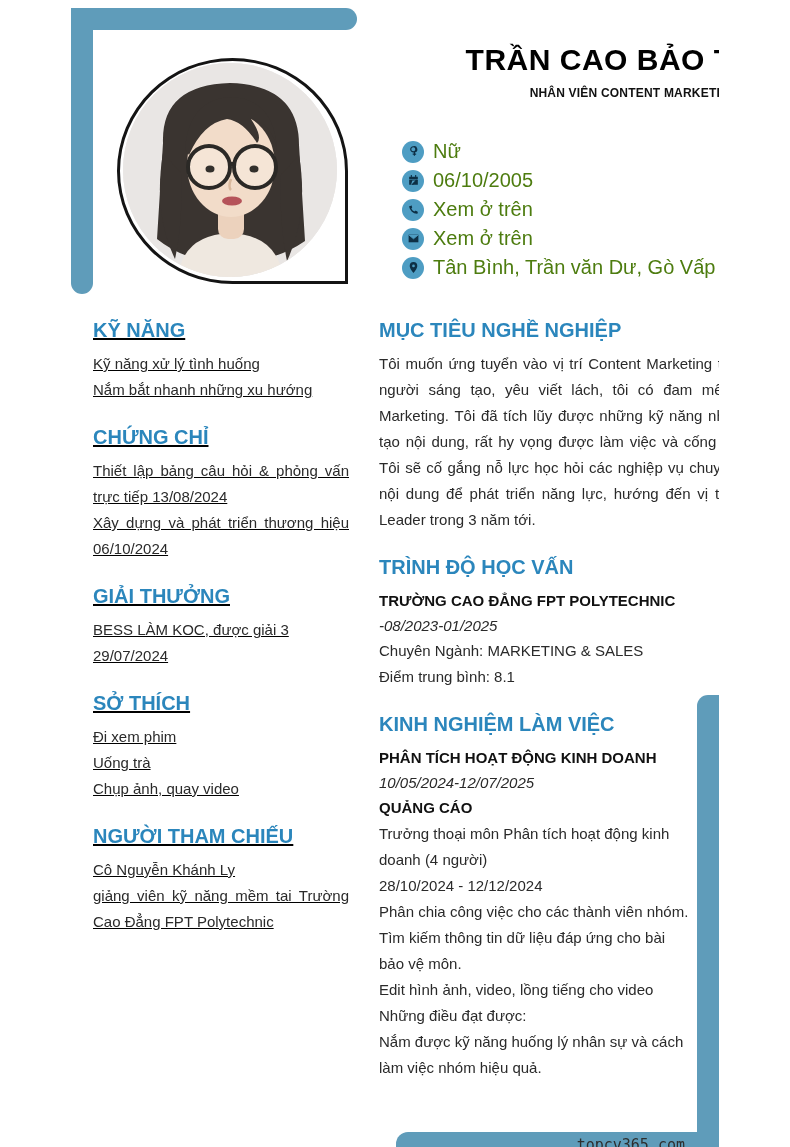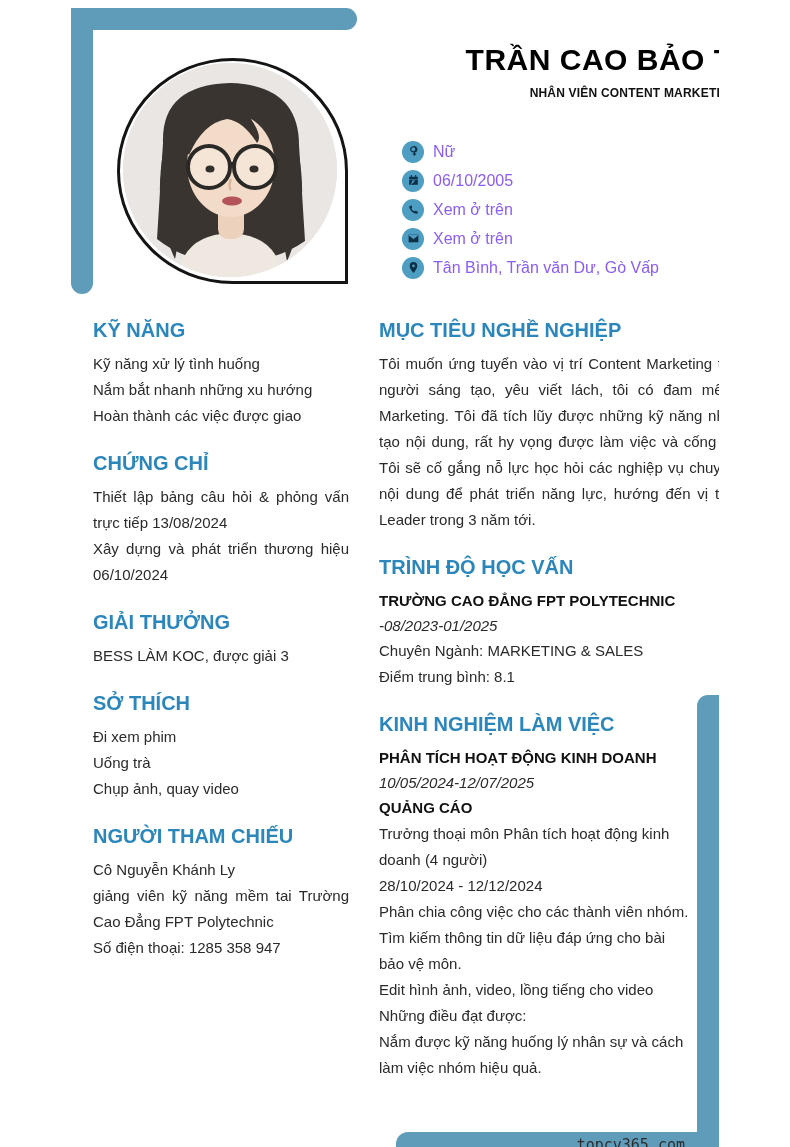--- a/index.html
+++ b/index.html
@@ -25,24 +25,24 @@
   .header{ position:absolute; left:336px; top:34px; width:454px; text-align:center; }
   .name{ font-size:30px; font-weight:700; color:#000; letter-spacing:0.5px; line-height:1.2; }
   .job-title{ margin-top:8px; font-size:12px; font-weight:700; color:#111; letter-spacing:0.2px; }
 
   
   .contact{ position:absolute; left:331px; top:129px; }
   .contact-row{ display:flex; align-items:center; height:29px; }
   .contact-icon{ width:22px; height:22px; border-radius:50%; background:#4E9DC3;
     display:flex; align-items:center; justify-content:center; flex:0 0 22px; }
   .contact-icon svg{ width:13px; height:13px; display:block; }
-  .contact-label{ margin-left:9px; font-size:16px; color:#8b5cf6; }
-
-  
-  .col-left{ position:absolute; left:22px; top:310px; width:256px; }
+  .contact-label{ margin-left:9px; font-size:20px; color:#4d7c0f; }
+
+  
+  .col-left{ position:absolute; left:22px; top:310px; width:256px;text-decoration:underline; }
   .col-right{ position:absolute; left:308px; top:310px; width:452px; }
 
   .section{ margin-bottom:22px; }
   .section-title{ font-size:20px; font-weight:700; color:#2B86BC; line-height:24px; margin-bottom:9px; }
   .item, .line{ font-size:15px; color:#2a2a2a; line-height:26px; }
   .justify{ text-align:justify; }
   .line.bold{ font-weight:700; color:#111; }
   .line.italic{ font-style:italic; line-height:24px; }
   .paragraph{ font-size:15px; color:#2a2a2a; line-height:26px; text-align:justify; }
 
@@ -142,58 +142,57 @@
     </div>
   </div>
 
   <div class="col-left">
     <div class="section">
       <div class="section-title">KỸ NĂNG</div>
       <div>
 
       <div class="item">Kỹ năng xử lý tình huống</div>
           <div class="item">Nắm bắt nhanh những xu hướng</div>
-          <div class="item">Hoàn thành các việc được giao</div>
         </div>
     </div>
 
     <div class="section">
       <div class="section-title">CHỨNG CHỈ</div>
       <div>
 
       <div class="item justify">Thiết lập bảng câu hỏi &amp; phỏng vấn trực tiếp 13/08/2024</div>
           <div class="item justify">Xây dựng và phát triển thương hiệu 06/10/2024</div>
         </div>
     </div>
 
     <div class="section">
       <div class="section-title">GIẢI THƯỞNG</div>
       <div>
 
       <div class="item">BESS LÀM KOC, được giải 3</div>
+          <div class="item">29/07/2024</div>
         </div>
     </div>
 
     <div class="section">
       <div class="section-title">SỞ THÍCH</div>
       <div>
 
       <div class="item">Đi xem phim</div>
           <div class="item">Uống trà</div>
           <div class="item">Chụp ảnh, quay video</div>
         </div>
     </div>
 
     <div class="section">
       <div class="section-title">NGƯỜI THAM CHIẾU</div>
       <div>
 
       <div class="item justify">Cô Nguyễn Khánh Ly</div>
           <div class="item justify">giảng viên kỹ năng mềm tai Trường Cao Đẳng FPT Polytechnic</div>
-          <div class="item justify">Số điện thoại: 1285 358 947</div>
         </div>
     </div>
   </div>
 
   <div class="col-right">
     <div class="section">
       <div class="section-title">MỤC TIÊU NGHỀ NGHIỆP</div>
       <div class="paragraph">Tôi muốn ứng tuyển vào vị trí Content Marketing tại công ty X. Là người sáng tạo, yêu viết lách, tôi có đam mê với công việc Marketing. Tôi đã tích lũy được những kỹ năng nhất định về sáng tạo nội dung, rất hy vọng được làm việc và cống hiến tại công ty. Tôi sẽ cố gắng nỗ lực học hỏi các nghiệp vụ chuyên sâu về mảng nội dung để phát triển năng lực, hướng đến vị trí Content Team Leader trong 3 năm tới.</div>
     </div>
 

